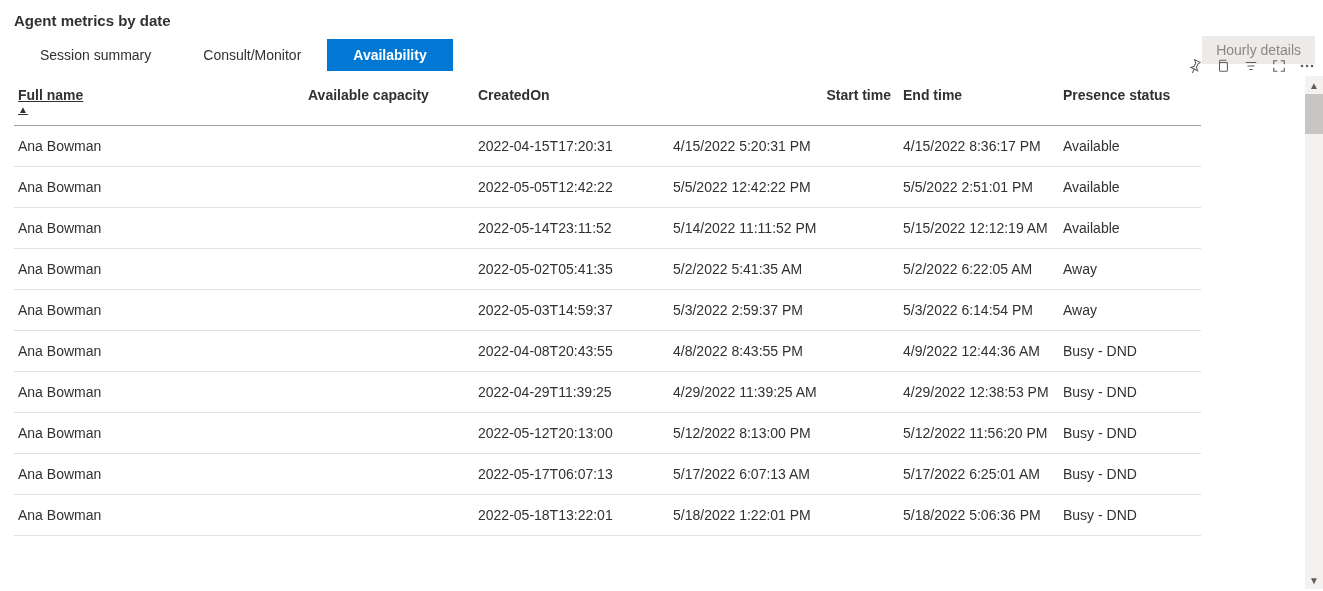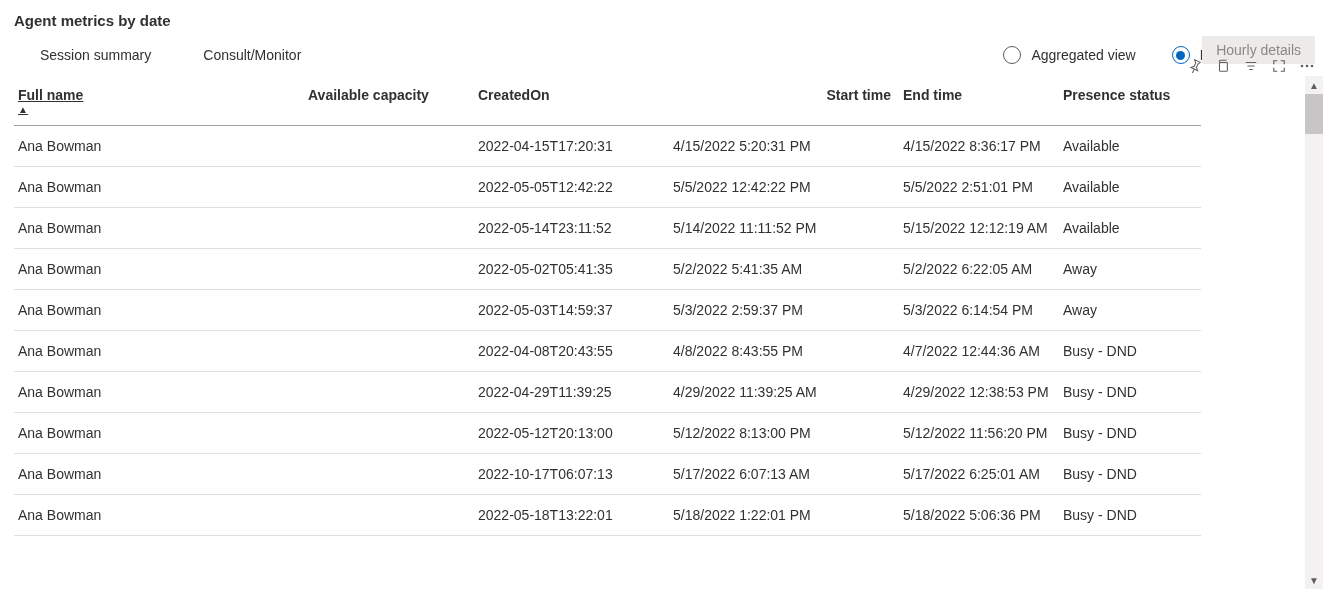--- a/index.html
+++ b/index.html
@@ -195,34 +195,23 @@
   <div class="title">Agent metrics by date</div>
 
   <div class="top-right">
     <button class="hourly-btn">Hourly details</button>
   </div>
 
   <div class="toolbar-row">
     <div class="tabs" id="tabs-root">
         <button class="tab">Session summary</button>
         <button class="tab">Consult/Monitor</button>
+        <button class="tab active">Availability</button>
       </div>
     <div class="spacer"></div>
-    <div class="view-toggle">
-      <div class="radio" id="radio-agg">
-        <span class="radio-circle"></span>
-        <span>Aggregated view</span>
-      </div>
-      <div class="radio selected" id="radio-det">
-        <span class="radio-circle">
-            <span class="radio-dot"></span>
-          </span>
-        <span>Detailed view</span>
-      </div>
-    </div>
   </div>
 
   <div class="vis-icons">
     <span class="ico">
       <svg width="14" height="14" viewBox="0 0 16 16" fill="none" stroke="#605e5c" stroke-width="1.2">
           <path d="M10 1l5 5-3 1-3 3 0 4-3-3-4 4 4-4-3-3 4 0 3-3z" transform="rotate(-20 8 8)"></path>
         </svg>
     </span>
     <span class="ico">
       <svg width="14" height="14" viewBox="0 0 16 16" fill="none" stroke="#605e5c" stroke-width="1.2">
@@ -300,21 +289,21 @@
             <td>2022-05-03T14:59:37</td>
             <td>5/3/2022 2:59:37 PM</td>
             <td>5/3/2022 6:14:54 PM</td>
             <td>Away</td>
           </tr>
           <tr>
             <td>Ana Bowman</td>
             <td></td>
             <td>2022-04-08T20:43:55</td>
             <td>4/8/2022 8:43:55 PM</td>
-            <td>4/7/2022 12:44:36 AM</td>
+            <td>4/9/2022 12:44:36 AM</td>
             <td>Busy - DND</td>
           </tr>
           <tr>
             <td>Ana Bowman</td>
             <td></td>
             <td>2022-04-29T11:39:25</td>
             <td>4/29/2022 11:39:25 AM</td>
             <td>4/29/2022 12:38:53 PM</td>
             <td>Busy - DND</td>
           </tr>
@@ -322,21 +311,21 @@
             <td>Ana Bowman</td>
             <td></td>
             <td>2022-05-12T20:13:00</td>
             <td>5/12/2022 8:13:00 PM</td>
             <td>5/12/2022 11:56:20 PM</td>
             <td>Busy - DND</td>
           </tr>
           <tr>
             <td>Ana Bowman</td>
             <td></td>
-            <td>2022-10-17T06:07:13</td>
+            <td>2022-05-17T06:07:13</td>
             <td>5/17/2022 6:07:13 AM</td>
             <td>5/17/2022 6:25:01 AM</td>
             <td>Busy - DND</td>
           </tr>
           <tr>
             <td>Ana Bowman</td>
             <td></td>
             <td>2022-05-18T13:22:01</td>
             <td>5/18/2022 1:22:01 PM</td>
             <td>5/18/2022 5:06:36 PM</td>

